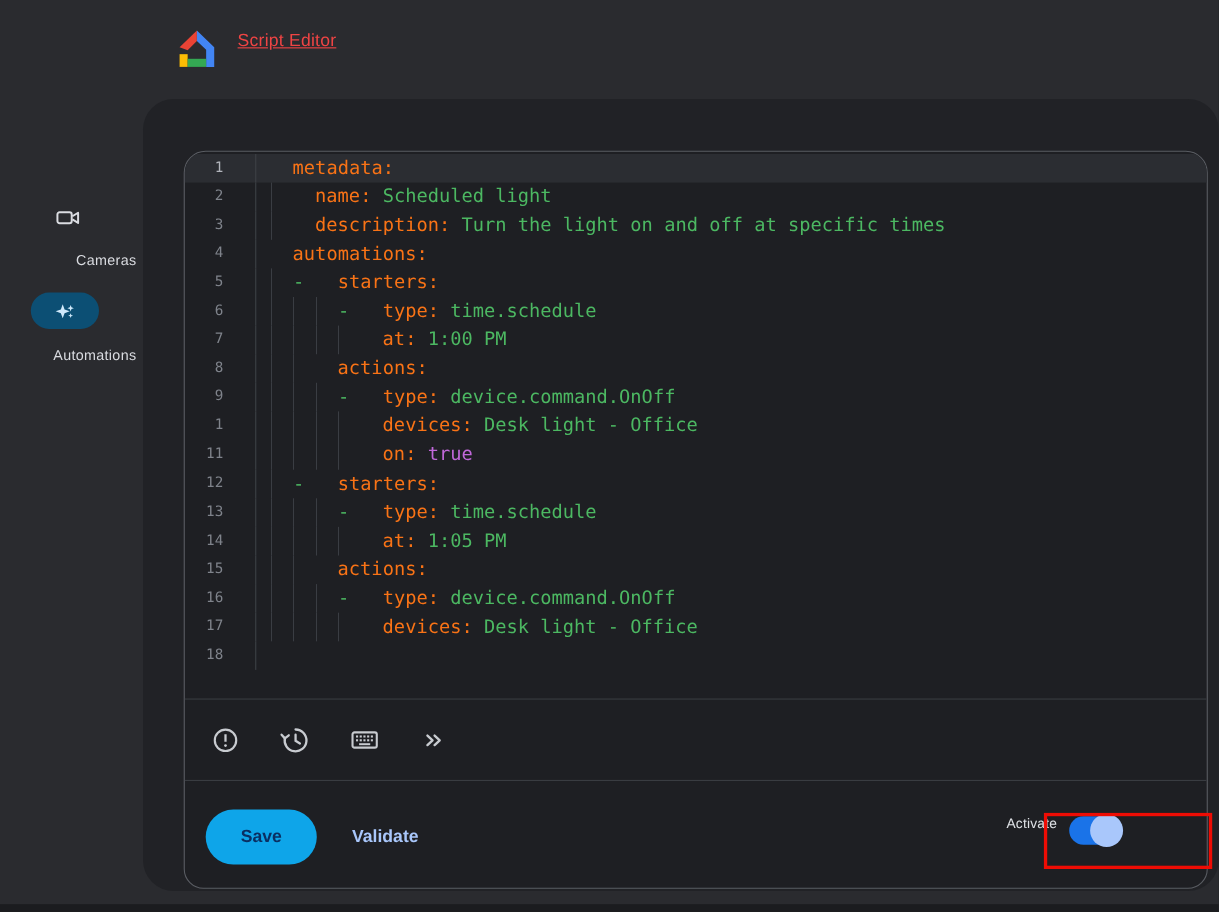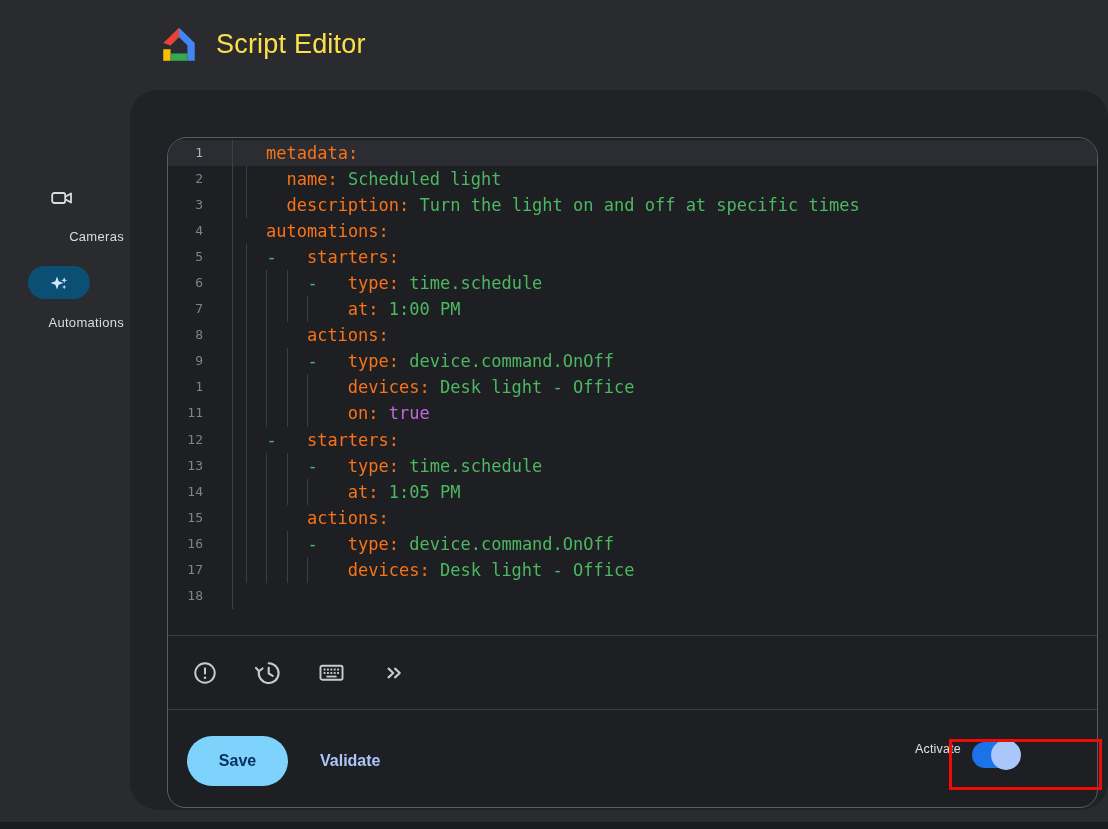--- a/index.html
+++ b/index.html
@@ -7,22 +7,22 @@
   body {
     position:relative; overflow:hidden;
     background:#2a2b2f;
     font-family:"Liberation Sans", sans-serif;
     -webkit-font-smoothing:antialiased;
   }
 
   
   .header { position:absolute; left:0; top:0; width:100%; height:90px; }
   .logo { position:absolute; left:160px; top:23px; width:38px; height:42px; }
-  .app-title { position:absolute; left:216px; top:29px; font-size:27px; font-weight:400;
-               color:#fde047; letter-spacing:.2px; }
+  .app-title { position:absolute; left:216px; top:29px; font-size:16px; font-weight:400;
+               color:#ef4444; letter-spacing:.2px;text-decoration:underline; }
 
   
   .sidebar { position:absolute; left:0; top:90px; width:124px; height:720px; }
   .nav-item { position:absolute; left:0; width:124px; text-align:right; cursor:pointer; }
   .nav-label { font-size:13px; color:#dadce1; letter-spacing:.3px; }
   .cam-icon-wrap { position:absolute; left:0; top:96px; width:124px; display:flex; justify-content:center; }
   .cam-label { top:139px; }
   .pill { position:absolute; left:28px; top:176px; width:62px; height:33px; border-radius:17px;
           background:#0c4f74; display:flex; align-items:center; justify-content:center; cursor:pointer; }
   .auto-label { top:225px; }
@@ -56,21 +56,21 @@
   .div-2 { top:571px; }
 
   .toolbar { position:absolute; left:0; right:0; top:498px; height:73px;
              display:flex; align-items:center; padding-left:17px; gap:23px; }
   .tool-btn { width:40px; height:40px; border-radius:20px; background:transparent; border:none;
               display:flex; align-items:center; justify-content:center; cursor:pointer; }
   .tool-btn svg { display:block; }
 
   .action-bar { position:absolute; left:0; right:0; top:572px; bottom:0;
                 display:flex; align-items:center; padding-left:19px; padding-top:4px; }
-  .save-btn { width:101px; height:50px; border:none; border-radius:25px; background:#7dd3fc;
+  .save-btn { width:101px; height:50px; border:none; border-radius:25px; background:#0ea5e9;
               color:#0a2f62; font-family:"Liberation Sans",sans-serif; font-size:16px; font-weight:700;
               cursor:pointer; }
   .validate-btn { margin-left:32px; background:none; border:none; color:#a9c7fb;
                   font-family:"Liberation Sans",sans-serif; font-size:16px; font-weight:700; cursor:pointer;text-align:right; }
 
   
   .activate-group { position:absolute; left:896px; top:742px; width:147px; height:45px;
                     display:flex; align-items:flex-start; justify-content:flex-end; gap:11px;
                     padding-right:25px; }
   .activate-label { font-size:12.5px; color:#dfe2e6; letter-spacing:.2px; }

